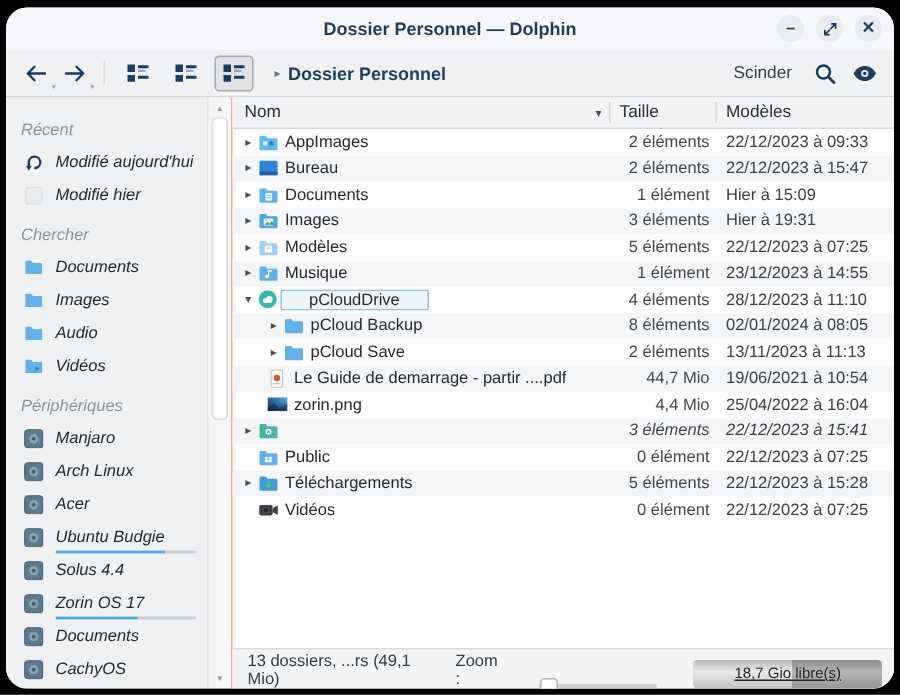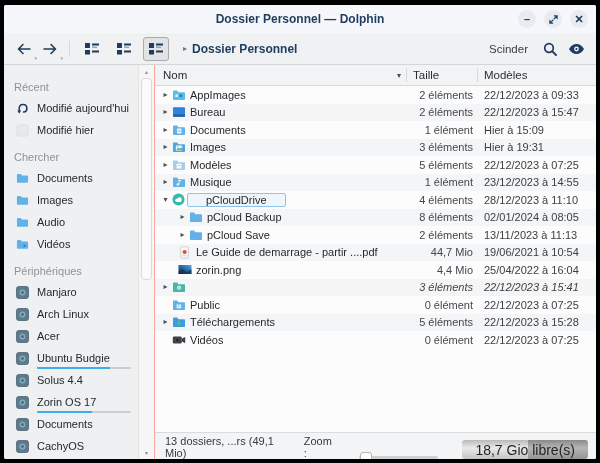--- a/index.html
+++ b/index.html
@@ -1,18 +1,18 @@
 <!DOCTYPE html>
 <html><head>
 <meta charset="utf-8">
 <style>
   html,body{margin:0;padding:0;background:#000;width:600px;height:463px;overflow:hidden;
     font-family:"Liberation Sans",sans-serif;-webkit-font-smoothing:antialiased;}
   .window{position:absolute;left:4px;top:5px;width:592px;height:454px;background:#fcfcfd;
-    border-radius:2px;overflow:hidden;display:flex;flex-direction:column;}
+    border-radius:14px;overflow:hidden;display:flex;flex-direction:column;}
   
   .titlebar{height:28px;background:#f6f7fa;position:relative;display:flex;align-items:center;justify-content:center;flex:none;}
   .title{font-size:12px;font-weight:bold;color:#1e3c5f;}
   .winbtns{position:absolute;right:8px;top:5px;display:flex;gap:8px;}
   .winbtn{width:18px;height:18px;border-radius:50%;background:#e8ebf1;color:#1e3c5f;display:flex;
     align-items:center;justify-content:center;font-size:11px;font-weight:bold;cursor:default;line-height:1;}
   
   .toolbar{height:31px;background:#eff1f3;border-bottom:1px solid #d4d5d7;display:flex;align-items:center;
     padding:0 10px;gap:6px;flex:none;}
   .navbtn{position:relative;width:20px;height:20px;display:flex;align-items:center;justify-content:center;}
@@ -21,21 +21,21 @@
   .viewbtn{width:24px;height:22px;border-radius:3px;display:flex;align-items:center;justify-content:center;border:1px solid transparent;}
   .viewbtn.selected{background:#e2e3e5;border-color:#a8a9ab;}
   .breadcrumb{display:flex;align-items:center;gap:5px;margin-left:8px;}
   .bc-caret{font-size:8px;color:#70757a;}
   .bc-label{font-size:12px;font-weight:bold;color:#1e3c5f;}
   .spacer{flex:1;}
   .scinder{font-size:11.5px;color:#3a3e42;margin-right:6px;}
   .toolicon{width:20px;height:20px;display:flex;align-items:center;justify-content:center;}
   
   .content{flex:1;display:flex;min-height:0;}
-  .sidebar{width:134px;background:#eef0f2;padding-top:6px;overflow:hidden;flex:none;}
+  .sidebar{width:134px;background:#eef0f2;padding-top:6px;overflow:hidden;flex:none;font-style:italic;}
   .section-title{height:20px;line-height:20px;padding-left:10px;margin-top:6px;font-size:11px;color:#8f9397;}
   .side-item{position:relative;height:22px;display:flex;align-items:center;gap:8px;padding-left:12px;font-size:11px;color:#26292c;}
   .sicon{width:13px;height:13px;flex:none;display:flex;align-items:center;justify-content:center;}
   .cap{position:absolute;left:33px;right:7px;bottom:0;height:2px;background:#cbced1;border-radius:1px;overflow:hidden;}
   .cap-fill{height:100%;background:#3daee9;}
   
   .sb-scroll{width:15px;background:#f6f6f7;border-left:1px solid #e4e4e5;position:relative;flex:none;}
   .sb-up,.sb-down{position:absolute;left:0;right:0;text-align:center;font-size:6px;color:#8d9093;}
   .sb-up{top:3px;} .sb-down{bottom:3px;}
   .sb-thumb{position:absolute;left:2px;right:2px;top:13px;height:200px;background:#fbfbfc;border:1px solid #dadbdc;border-radius:4px;}
@@ -62,21 +62,21 @@
   .row.italic .name,.row.italic .cell-size,.row.italic .cell-mod{font-style:italic;}
   
   .statusbar{height:26px;border-top:1px solid #dadbdc;background:#f3f4f6;display:flex;align-items:flex-end;
     padding:0 8px 0 10px;gap:24px;font-size:11px;color:#35393d;flex:none;}
   .slider{width:92px;height:3px;background:#cfd0d2;border-radius:2px;position:relative;margin-left:2px;}
   .slider-handle{position:absolute;left:1px;top:-4px;width:10px;height:10px;background:#fdfdfd;border:1px solid #b5b6b8;border-radius:3px;}
   .capacity{margin-left:auto;width:146px;height:19px;border-radius:3px;position:relative;overflow:hidden;
     display:flex;align-items:center;justify-content:center;}
   .cap-l{position:absolute;left:0;top:0;bottom:0;width:52%;background:linear-gradient(#b9b9b9,#e9e9e9 42%,#c3c3c3);}
   .cap-r{position:absolute;right:0;top:0;bottom:0;width:48%;background:linear-gradient(#8a8a8a,#b6b6b6 42%,#959595);}
-  .cap-text{position:relative;font-size:14px;color:#1f2326;}
+  .cap-text{position:relative;font-size:10px;color:#1f2326;text-decoration:underline;}
 </style>
 </head>
 <body>
 
 <div class="window">
 
   <div class="titlebar">
     <div class="title">Dossier Personnel — Dolphin</div>
     <div class="winbtns">
       <div class="winbtn">–</div>

